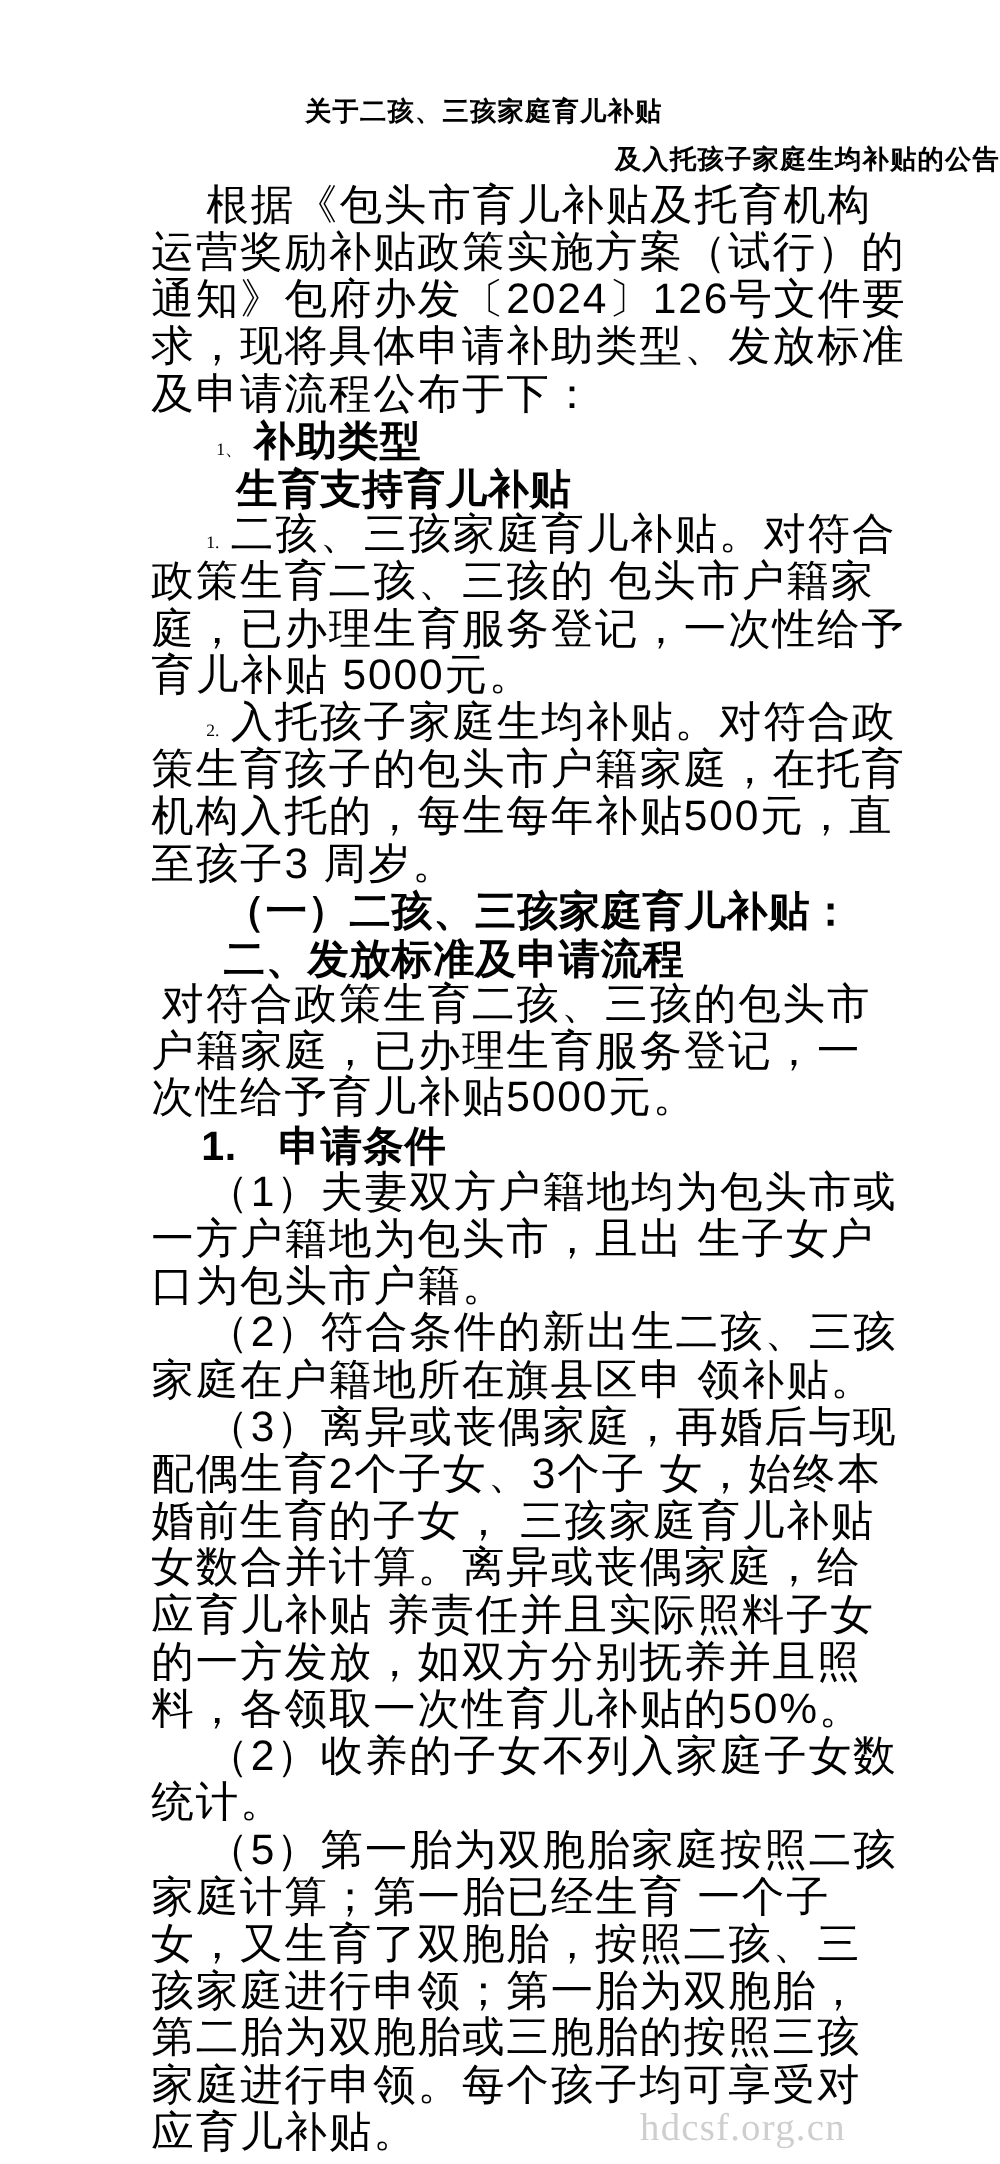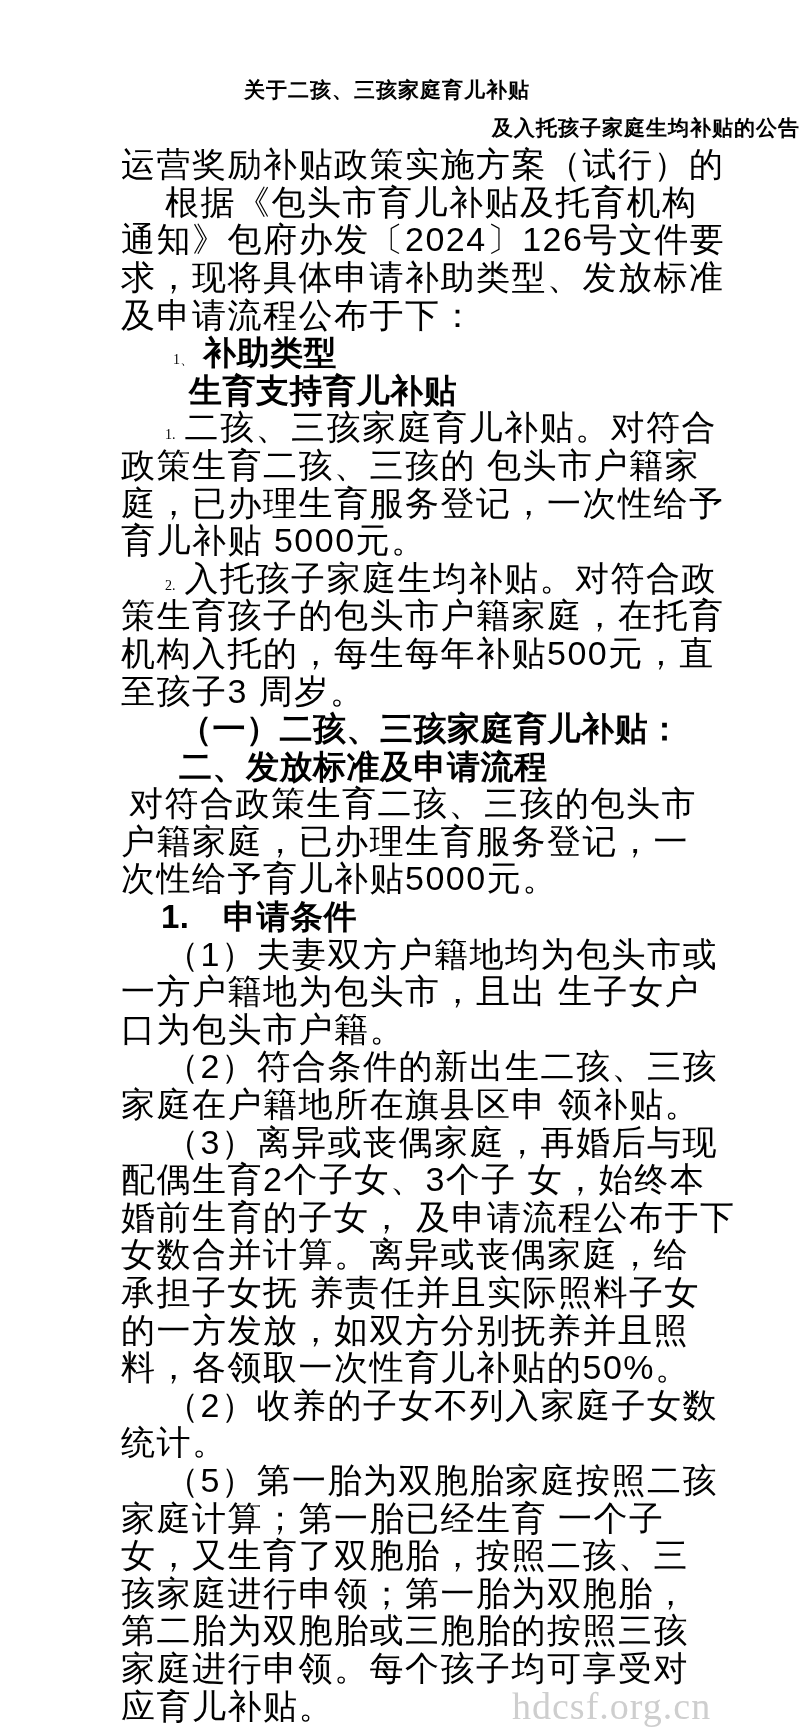--- a/index.html
+++ b/index.html
@@ -51,35 +51,35 @@
   .pl58  { padding-left: 58px; }
   .pl68  { padding-left: 68px; }
   .pl84  { padding-left: 84px; text-align: right; }
   .pl123 { padding-left: 123px; }
   .watermark {
     position: absolute;
     left: 512px;
     top: 1684px;
     z-index: 0;
     font-family: "Liberation Serif", serif;
-    font-size: 38px;
+    font-size: 31px;
     letter-spacing: 1px;
     color: #c6c6c6;
     opacity: 0.85;
   }
 </style>
 </head>
 <body>
 
 <div class="doc">
   <div class="line t pl123">关于二孩、三孩家庭育儿补贴</div>
   <div class="line t pl84">及入托孩子家庭生均补贴的公告</div>
 
+  <div class="line pl44">根据《包头市育儿补贴及托育机构</div>
   <div class="line">运营奖励补贴政策实施方案（试行）的</div>
-  <div class="line pl44">根据《包头市育儿补贴及托育机构</div>
   <div class="line">通知》包府办发〔2024〕126号文件要</div>
   <div class="line">求，现将具体申请补助类型、发放标准</div>
   <div class="line">及申请流程公布于下：</div>
 
   <div class="line pl52">
     <span class="mk">1、</span><span class="hb">补助类型</span>
   </div>
   <div class="line hb pl68">生育支持育儿补贴</div>
 
   <div class="line pl44">
@@ -105,23 +105,23 @@
 
   <div class="line hb pl40">1.　申请条件</div>
 
   <div class="line pl44">（1）夫妻双方户籍地均为包头市或</div>
   <div class="line">一方户籍地为包头市，且出 生子女户</div>
   <div class="line">口为包头市户籍。</div>
   <div class="line pl44">（2）符合条件的新出生二孩、三孩</div>
   <div class="line">家庭在户籍地所在旗县区申 领补贴。</div>
   <div class="line pl44">（3）离异或丧偶家庭，再婚后与现</div>
   <div class="line">配偶生育2个子女、3个子 女，始终本</div>
-  <div class="line">婚前生育的子女， 及申请流程公布于下</div>
+  <div class="line">婚前生育的子女， 三孩家庭育儿补贴</div>
   <div class="line">女数合并计算。离异或丧偶家庭，给</div>
-  <div class="line">承担子女抚 养责任并且实际照料子女</div>
+  <div class="line">应育儿补贴 养责任并且实际照料子女</div>
   <div class="line">的一方发放，如双方分别抚养并且照</div>
   <div class="line">料，各领取一次性育儿补贴的50%。</div>
   <div class="line pl44">（2）收养的子女不列入家庭子女数</div>
   <div class="line">统计。</div>
   <div class="line pl44">（5）第一胎为双胞胎家庭按照二孩</div>
   <div class="line">家庭计算；第一胎已经生育 一个子</div>
   <div class="line">女，又生育了双胞胎，按照二孩、三</div>
   <div class="line">孩家庭进行申领；第一胎为双胞胎，</div>
   <div class="line">第二胎为双胞胎或三胞胎的按照三孩</div>
   <div class="line">家庭进行申领。每个孩子均可享受对</div>

